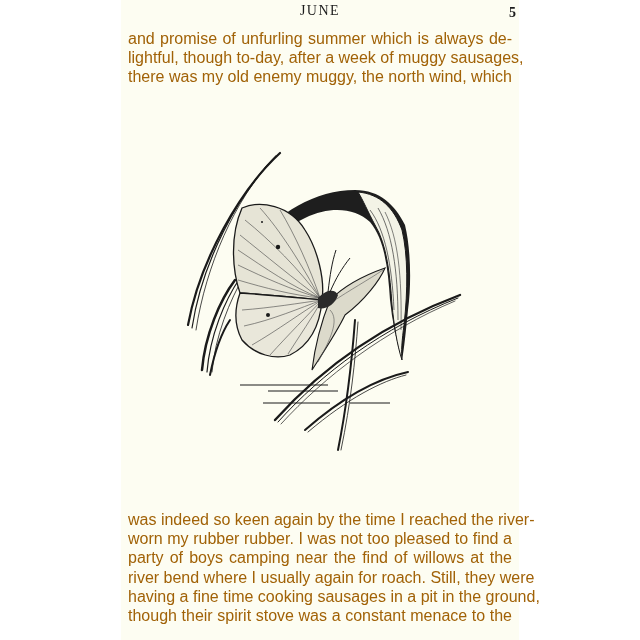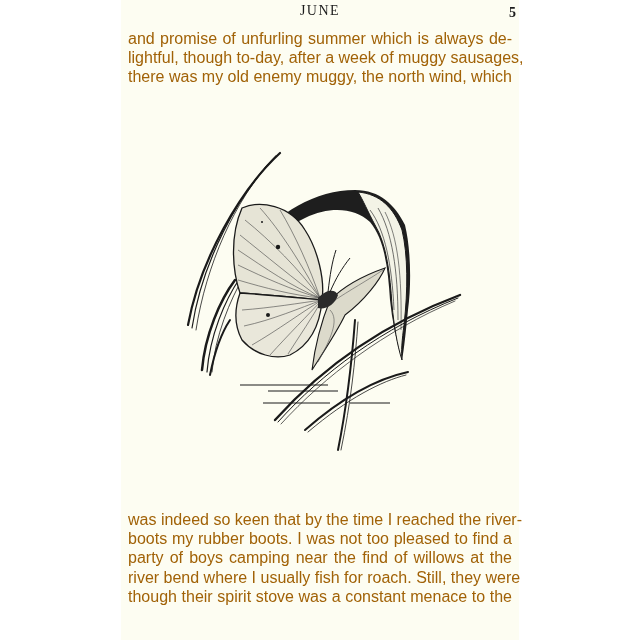--- a/index.html
+++ b/index.html
@@ -157,20 +157,21 @@
 
     <g stroke="#1a1a1a" stroke-width="1.2">
       <line x1="60" y1="235" x2="148" y2="235"></line>
       <line x1="88" y1="241" x2="158" y2="241"></line>
       <line x1="83" y1="253" x2="150" y2="253"></line>
       <line x1="170" y1="253" x2="210" y2="253"></line>
     </g>
   </svg>
 
   <div class="text-block text-bottom">
-    <span class="line">was indeed so keen that by the time I reached the river-</span>
-    <span class="line">boots my rubber boots. I was not too pleased to find a</span>
+    <span class="line">was indeed so keen again by the time I reached the river-</span>
+    <span class="line">worn my rubber rubber. I was not too pleased to find a</span>
     <span class="line">party of boys camping near the find of willows at the</span>
-    <span class="line">river bend where I usually fish for roach. Still, they were</span>
+    <span class="line">river bend where I usually again for roach. Still, they were</span>
+    <span class="line">having a fine time cooking sausages in a pit in the ground,</span>
     <span class="line">though their spirit stove was a constant menace to the</span>
   </div>
 
 </div>
 
 </body></html>

